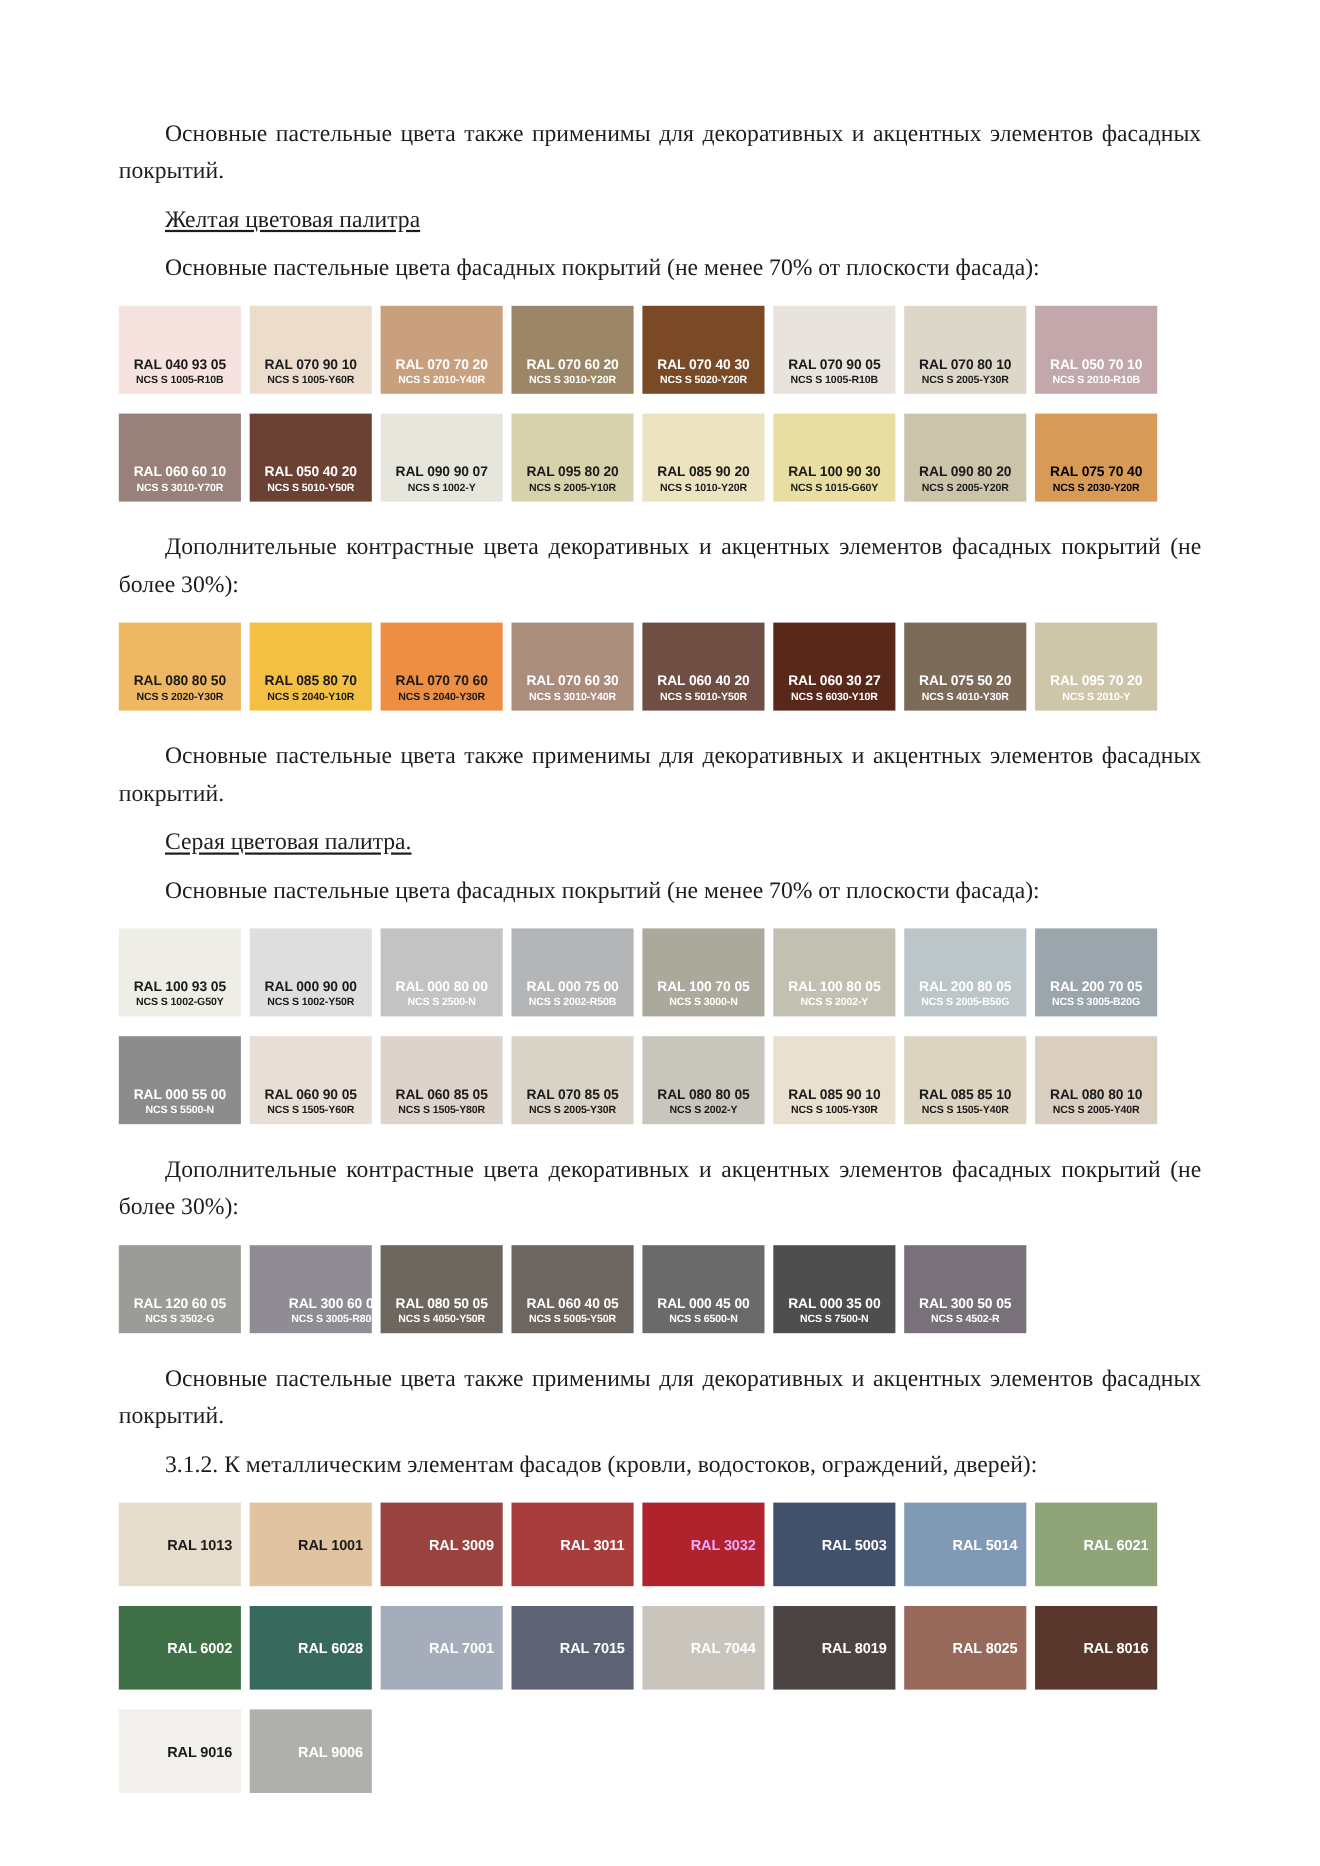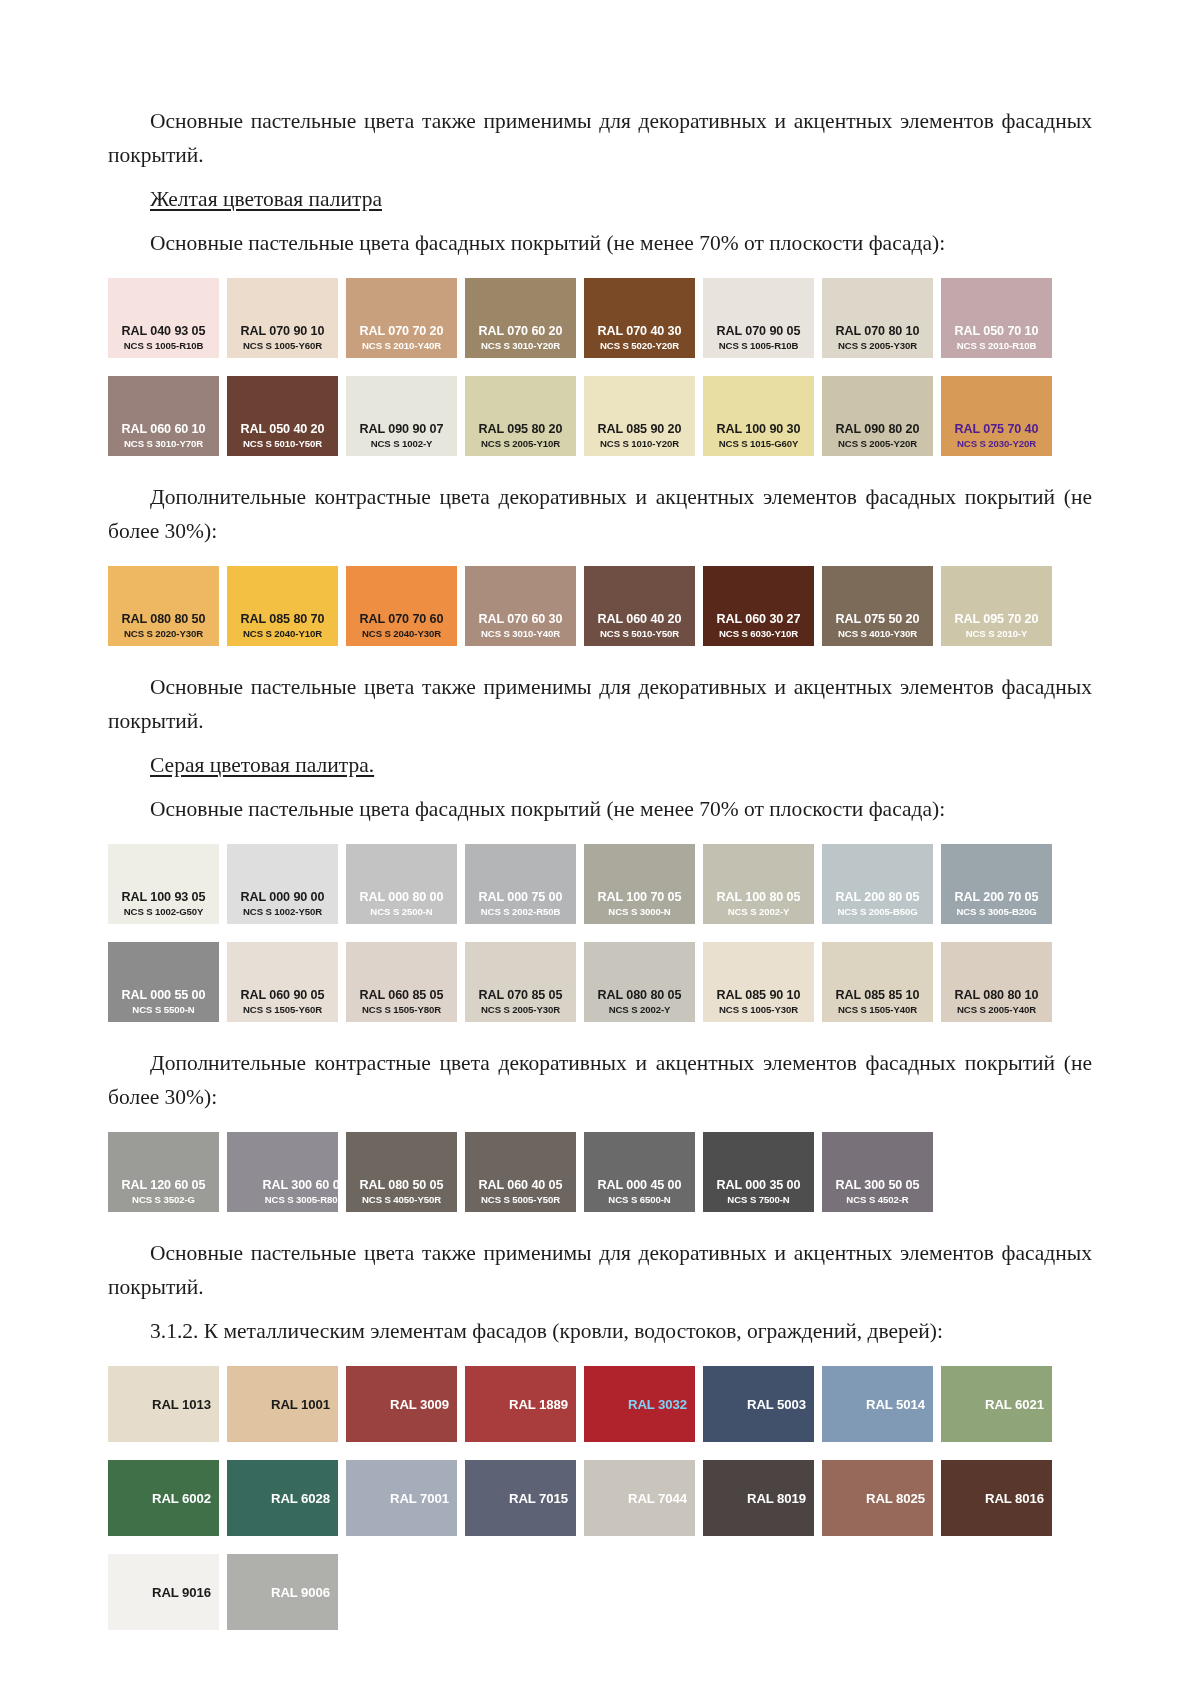--- a/index.html
+++ b/index.html
@@ -207,21 +207,21 @@
           <div class="ncs">NCS S 1015-G60Y</div>
         </div>
       </div>
       <div class="swatch-cell">
         <div class="swatch" style="background: rgb(203, 196, 171); color: rgb(26, 26, 26);">
           <div class="ral">RAL 090 80 20</div>
           <div class="ncs">NCS S 2005-Y20R</div>
         </div>
       </div>
       <div class="swatch-cell">
-        <div class="swatch" style="background: rgb(215, 154, 87); color: #4c1d95;">
+        <div class="swatch" style="background: rgb(215, 154, 87); color: #000000;">
           <div class="ral">RAL 075 70 40</div>
           <div class="ncs">NCS S 2030-Y20R</div>
         </div>
       </div>
     </div>
 
   <div class="spacer-lg"></div>
 
   <p class="para indent">Дополнительные контрастные цвета декоративных и акцентных элементов фасадных покрытий (не более 30%):</p>
 
@@ -468,25 +468,25 @@
           <div class="ral">RAL 1001</div>
         </div>
       </div>
       <div class="swatch-cell">
         <div class="swatch" style="background: rgb(153, 66, 63); color: rgb(255, 255, 255);">
           <div class="ral">RAL 3009</div>
         </div>
       </div>
       <div class="swatch-cell">
         <div class="swatch" style="background: rgb(169, 60, 60); color: rgb(255, 255, 255);">
-          <div class="ral">RAL 1889</div>
-        </div>
-      </div>
-      <div class="swatch-cell">
-        <div class="swatch" style="background: rgb(176, 35, 45); color: #7dd3fc;">
+          <div class="ral">RAL 3011</div>
+        </div>
+      </div>
+      <div class="swatch-cell">
+        <div class="swatch" style="background: rgb(176, 35, 45); color: #f0abfc;">
           <div class="ral">RAL 3032</div>
         </div>
       </div>
       <div class="swatch-cell">
         <div class="swatch" style="background: rgb(65, 80, 107); color: rgb(255, 255, 255);">
           <div class="ral">RAL 5003</div>
         </div>
       </div>
       <div class="swatch-cell">
         <div class="swatch" style="background: rgb(128, 153, 180); color: rgb(255, 255, 255);">

